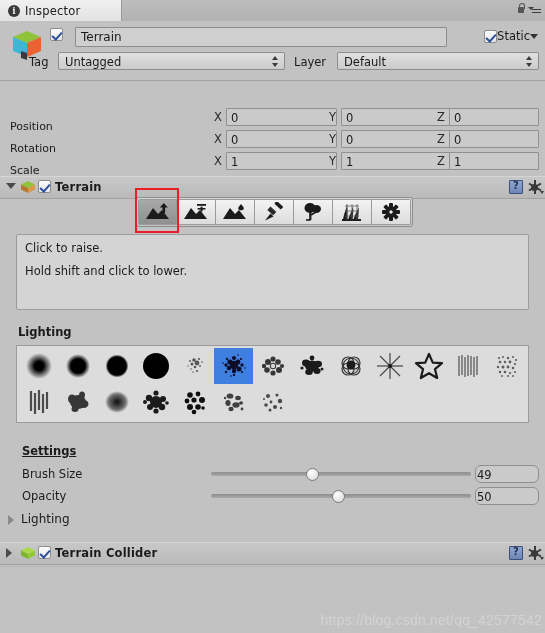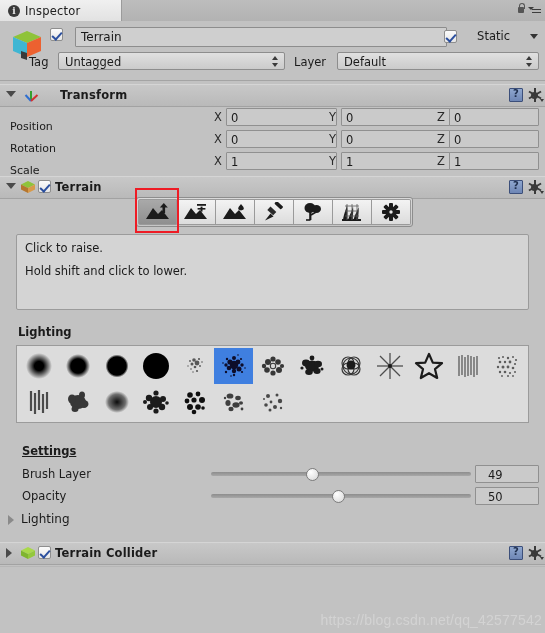--- a/index.html
+++ b/index.html
@@ -43,21 +43,21 @@
   .cube{position:absolute;left:10px;top:7px;width:34px;height:34px;}
   .namerow{position:absolute;left:50px;top:6px;right:4px;height:22px;}
   .chk{width:13px;height:13px;box-sizing:border-box;
     background:linear-gradient(#fbfbfb,#e6e6e6);border:1px solid #8e8e8e;border-radius:2px;
     position:relative;display:inline-block;vertical-align:middle;}
   .chk.on:after{content:"";position:absolute;left:3px;top:1px;width:4px;height:8px;
     border:solid #2b4f9e;border-width:0 2.2px 2.2px 0;transform:rotate(42deg);}
   .namefield{position:absolute;left:25px;top:0;width:372px;height:20px;box-sizing:border-box;
     background:#cfcfcf;border:1px solid #8d8d8d;border-radius:1px;
     font-size:12px;color:#1a1a1a;padding:2px 0 0 5px;}
-  .staticwrap{position:absolute;right:3px;top:2px;display:flex;align-items:center;gap:20px;}
+  .staticwrap{position:absolute;right:3px;top:2px;display:flex;align-items:center;gap:0;}
   .staticwrap .sl{font-size:11.5px;}
   .caretdn{width:0;height:0;border-left:4.5px solid transparent;border-right:4.5px solid transparent;
     border-top:5.5px solid #333;}
   .taglayer{position:absolute;left:0;top:30px;width:493px;height:22px;}
   .tl-lab{position:absolute;font-size:11.5px;top:4px;}
   .popup{position:absolute;top:1px;height:18px;box-sizing:border-box;
     background:linear-gradient(#e0e0e0,#cbcbcb);border:1px solid #8d8d8d;border-radius:2px;
     font-size:11.5px;color:#1a1a1a;padding:2px 0 0 6px;}
   .updown{position:absolute;right:5px;top:3px;width:7px;height:12px;}
   .updown .u{position:absolute;top:0;left:0;width:0;height:0;
@@ -123,22 +123,22 @@
   .bcell.sel{background:#3f7fe0;}
   .bimg{width:30px;height:30px;}
 
   
   .srow{position:absolute;left:0;width:545px;height:22px;}
   .srow .lab{position:absolute;left:22px;top:3px;font-size:11.5px;}
   .track{position:absolute;height:4px;top:8px;background:linear-gradient(#8d8d8d,#a8a8a8);border-radius:2px;}
   .knob{position:absolute;width:13px;height:13px;top:3px;border-radius:50%;
     background:radial-gradient(circle at 35% 30%,#ffffff,#d6d6d6);border:1px solid #7c7c7c;box-sizing:border-box;}
   .valf{position:absolute;top:1px;width:64px;height:18px;box-sizing:border-box;
-    background:#cacaca;border:1px solid #909090;border-radius:1px;
-    font-size:11.5px;padding:2px 0 0 12px;}
+    background:#cacaca;border:1px solid #909090;border-radius:6px;
+    font-size:11.5px;padding:2px 0 0 1px;}
   .lightrow{position:absolute;left:0;top:510px;width:545px;height:20px;}
   .lightrow .fo{position:absolute;left:8px;top:5px;width:0;height:0;
     border-top:5px solid transparent;border-bottom:5px solid transparent;border-left:6px solid #8a8a8a;}
   .lightrow .lab{position:absolute;left:21px;top:2px;font-size:12px;}
 
   
   .addbtn{position:absolute;left:125px;top:574px;width:286px;height:24px;box-sizing:border-box;
     background:linear-gradient(#fbfbfb,#dddddd);border:1px solid #8f8f8f;border-radius:3px;
     display:flex;align-items:center;justify-content:center;font-size:12.5px;color:#333;}
   .watermark{position:absolute;right:3px;bottom:5px;font-size:14px;color:#d3d3d3;
@@ -197,39 +197,20 @@
       <div class="popup" style="left:337px;width:202px;">
         <span>Default</span>
         <span class="updown">
             <i class="u"></i>
             <i class="d"></i>
           </span>
       </div>
     </div>
   </div>
 
-  <div class="comphdr" style="top:84px;">
-    <span class="foldout open"></span>
-    <svg style="position:absolute;left:24px;top:3px;" width="16" height="15" viewBox="0 0 16 15">
-      <line x1="7" y1="13" x2="7" y2="3" stroke="#35a02e" stroke-width="2"></line>
-      <line x1="7" y1="13" x2="1.5" y2="7" stroke="#2f6fd0" stroke-width="2"></line>
-      <line x1="7" y1="13" x2="13.5" y2="7" stroke="#d03030" stroke-width="2"></line>
-    </svg>
-    <span class="comptitle" style="left:60px;">Transform</span>
-    <span class="hdr-right">
-      <span class="helpbk"></span>
-      <span class="gear">
-        <i class="sp"></i>
-          <i class="sp b"></i>
-          <i class="sp c"></i>
-          <i class="g1"></i>
-          <i class="tiny"></i>
-      </span>
-    </span>
-  </div>
 
   <div class="trow" style="top:107px;">
     <span class="lab">Position</span>
     <span class="axis" style="left:214px;">X</span>
     <div class="numf" style="left:226px;">0</div>
     <span class="axis" style="left:329px;">Y</span>
     <div class="numf" style="left:341px;">0</div>
     <span class="axis" style="left:437px;">Z</span>
     <div class="numf" style="left:449px;width:90px;">0</div>
   </div>
@@ -630,21 +611,21 @@
               <circle cx="6" cy="12" r="1"></circle>
           </g>
         </svg>
       </div>
     </div>
   </div>
 
   <span class="sec-label" style="left:22px;top:444px;text-decoration:underline;">Settings</span>
 
   <div class="srow" style="top:464px;">
-    <span class="lab">Brush Layer</span>
+    <span class="lab">Brush Size</span>
     <div class="track" style="left:211px;width:260px;">
       <span class="knob" style="left:95px;top:-4px;"></span>
     </div>
     <div class="valf" style="left:475px;">49</div>
   </div>
 
   <div class="srow" style="top:486px;">
     <span class="lab">Opacity</span>
     <div class="track" style="left:211px;width:260px;">
       <span class="knob" style="left:121px;top:-4px;"></span>

